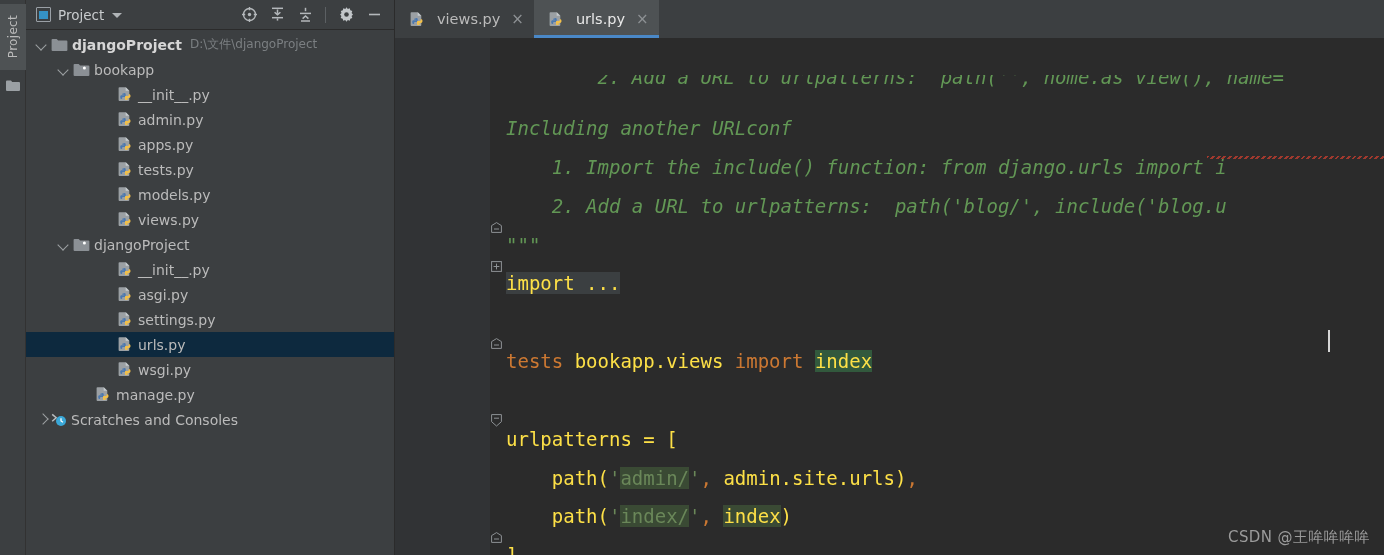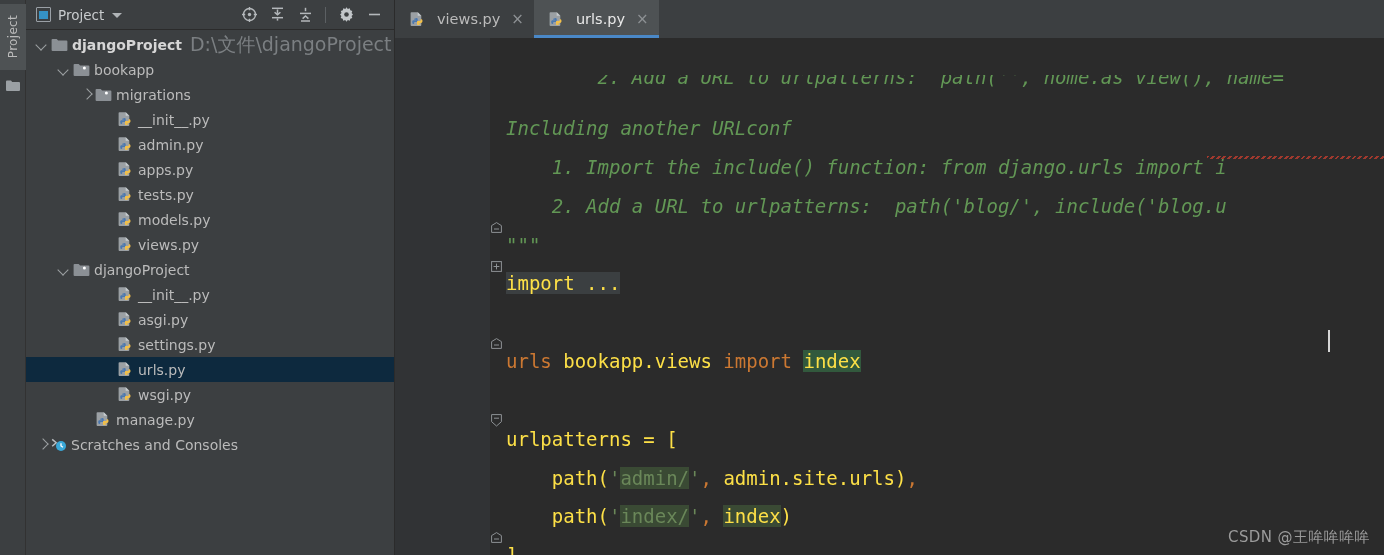--- a/index.html
+++ b/index.html
@@ -125,21 +125,21 @@
   .arrow.closed::before {
     content: "";
     position: absolute; left: 3px; top: 2px;
     width: 7px; height: 7px;
     border-right: 1.6px solid #9da0a3;
     border-bottom: 1.6px solid #9da0a3;
     transform: rotate(-45deg);
   }
   .ic { flex: 0 0 auto; margin-right: 4px; display: flex; align-items: center; }
   .label-bold { font-weight: bold; color: #d6d6d6; }
-  .path-hint { color: #7b7f82; margin-left: 8px; font-size: 19px; }
+  .path-hint { color: #7b7f82; margin-left: 8px; font-size: 12px; }
 
   
   .editor-side {
     flex: 1 1 auto;
     display: flex; flex-direction: column;
     background: #2b2b2b;
     position: relative;
     min-width: 0;
   }
   .tabbar {
@@ -344,30 +344,20 @@
         </div>
         <div class="tree-row">
           <span class="arrow open" style="margin-left: 32px;"></span>
           <span class="ic">
             <svg width="17" height="14" viewBox="0 0 17 14">
               <path d="M.6 2.1A1 1 0 011.6 1h4.1l1.4 1.6h8.3a1 1 0 011 1v8.3a1 1 0 01-1 1H1.6a1 1 0 01-1-1z" fill="#8b9095"></path>
               <circle cx="11.4" cy="4.9" r="1.5" fill="#ffffff"></circle>
             </svg>
           </span>
           <span>bookapp</span>
-        </div>
-        <div class="tree-row">
-          <span class="arrow closed" style="margin-left: 54px;"></span>
-          <span class="ic">
-            <svg width="17" height="14" viewBox="0 0 17 14">
-              <path d="M.6 2.1A1 1 0 011.6 1h4.1l1.4 1.6h8.3a1 1 0 011 1v8.3a1 1 0 01-1 1H1.6a1 1 0 01-1-1z" fill="#8b9095"></path>
-              <circle cx="11.4" cy="4.9" r="1.5" fill="#ffffff"></circle>
-            </svg>
-          </span>
-          <span>migrations</span>
         </div>
         <div class="tree-row">
           <span class="arrow " style="margin-left: 76px;"></span>
           <span class="ic">
             <svg width="17" height="17" viewBox="0 0 17 17">
               <path d="M2.5 1.2h6.2l3.6 3.6v9.3a.9.9 0 01-.9.9H2.5a.9.9 0 01-.9-.9V2.1a.9.9 0 01.9-.9z" fill="#9ba0a4"></path>
               <path d="M8.7 1.2l3.6 3.6H8.7z" fill="#c7cbce"></path>
               <path d="M7.3 7.1c-2 0-1.9 .9-1.9.9v1h2v.3h-2.8S3.2 9.1 3.2 11.1c0 2 1.2 1.9 1.2 1.9h.7v-1.1s0-.8.8-.8h2s.8 0 .8-.8V7.9s.1-.8-1.4-.8zM6.2 7.6a.4.4 0 110 .8.4.4 0 010-.8z" fill="#4b78b0"></path>
               <path d="M9.4 14.1c2 0 1.9-.9 1.9-.9v-1h-2v-.3h2.8s1.4.2 1.4-1.8-1.2-1.9-1.2-1.9h-.7v1.1s0 .8-.8.8h-2s-.8 0-.8.8v2.4s-.1.8 1.4.8zM10.5 13.6a.4.4 0 110-.8.4.4 0 010 .8z" fill="#f2c04a"></path>
             </svg>
@@ -586,21 +576,21 @@
           <div class="ln" style="top: 447px;">23</div>
           <div class="ln" style="top: 486px;">24</div>
         </div>
       <div id="code-lines" class="code-area">
           <div class="cl" style="top: 8px; clip-path: inset(9px 0px 0px);"><span class="doc">        2. Add a URL to urlpatterns:  path('', home.as_view(), name=</span></div>
           <div class="cl" style="top: 59px;"><span class="doc">Including another URLconf</span></div>
           <div class="cl" style="top: 98px;"><span class="doc">    1. Import the include() function: from django.urls import i</span></div>
           <div class="cl" style="top: 137px;"><span class="doc">    2. Add a URL to urlpatterns:  path('blog/', include('blog.u</span></div>
           <div class="cl" style="top: 176px;"><span class="doc">"""</span></div>
           <div class="cl" style="top: 214px;"><span class="plain hl-grey">import ...</span></div>
-          <div class="cl" style="top: 292px;"><span class="kw">urls </span><span class="plain">bookapp.views </span><span class="kw">import </span><span class="plain hl-green">index</span></div>
+          <div class="cl" style="top: 292px;"><span class="kw">tests </span><span class="plain">bookapp.views </span><span class="kw">import </span><span class="plain hl-green">index</span></div>
           <div class="cl" style="top: 409px;"><span class="plain">    path(</span><span class="str">'</span><span class="str hl-search">admin/</span><span class="str">'</span><span class="kw">,</span><span class="plain"> admin.site.urls)</span><span class="kw">,</span></div>
           <div class="cl" style="top: 370px;"><span class="plain">urlpatterns = [</span></div>
           <div class="cl" style="top: 447px;"><span class="plain">    path(</span><span class="str">'</span><span class="str hl-search">index/</span><span class="str">'</span><span class="kw">,</span><span class="plain"> </span><span class="plain hl-search">index</span><span class="plain">)</span></div>
           <div class="cl" style="top: 486px;"><span class="plain">]</span></div>
         </div>
 
       <div class="fold-marker" style="top:180px;">
         <svg width="11" height="11" viewBox="0 0 11 11">
           <path d="M.6 3.6L5.5.6l4.9 3v6.8H.6z" fill="none" stroke="#8d9194" stroke-width="1"></path>
           <path d="M3 7h5" stroke="#8d9194" stroke-width="1"></path>

